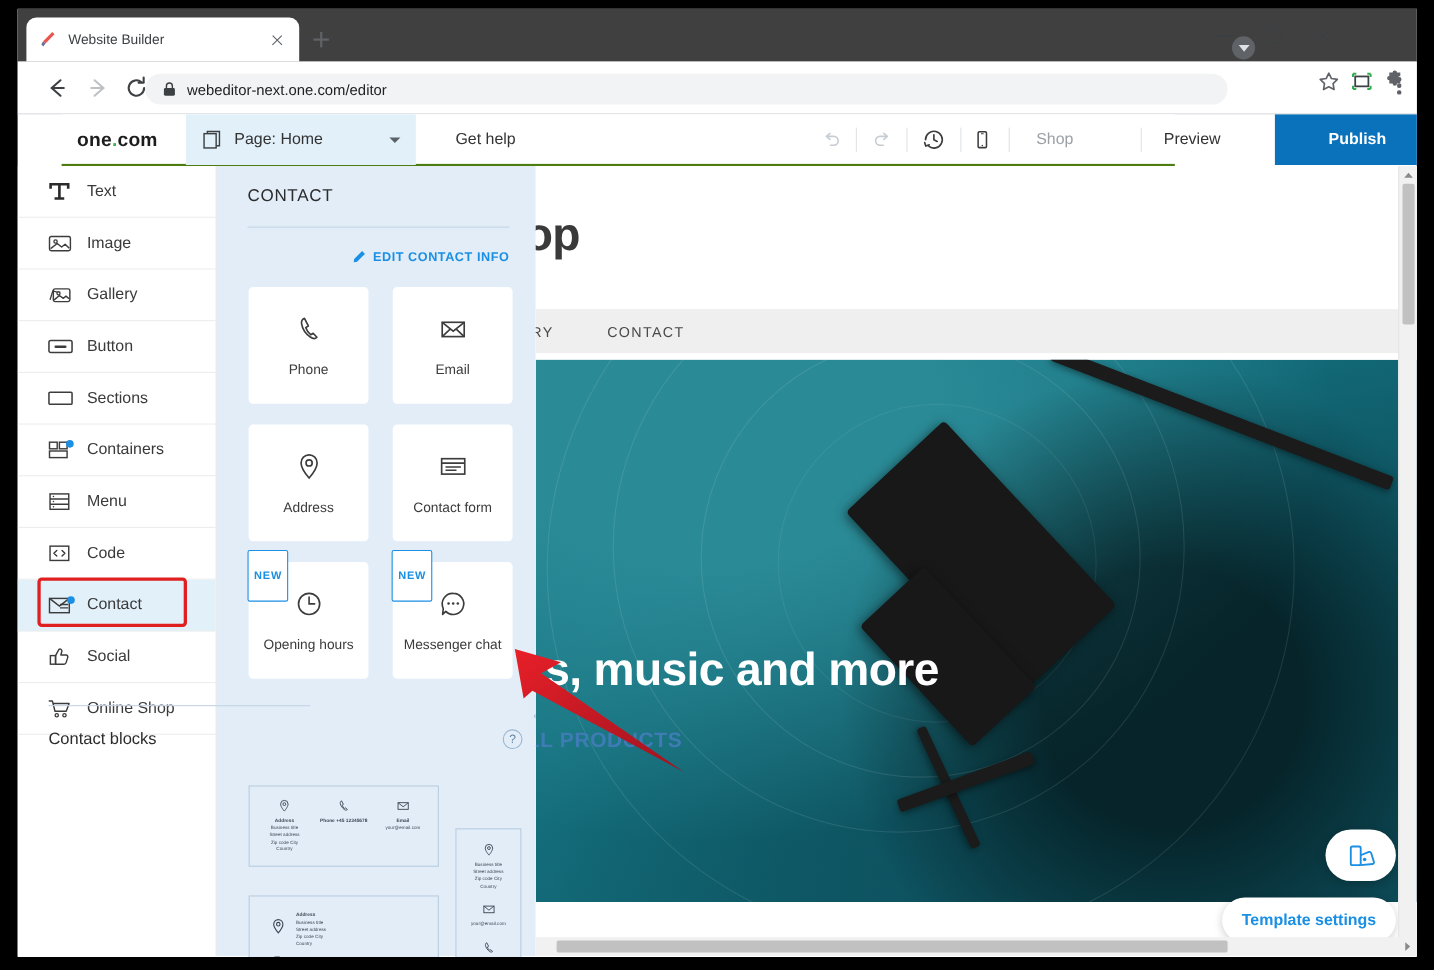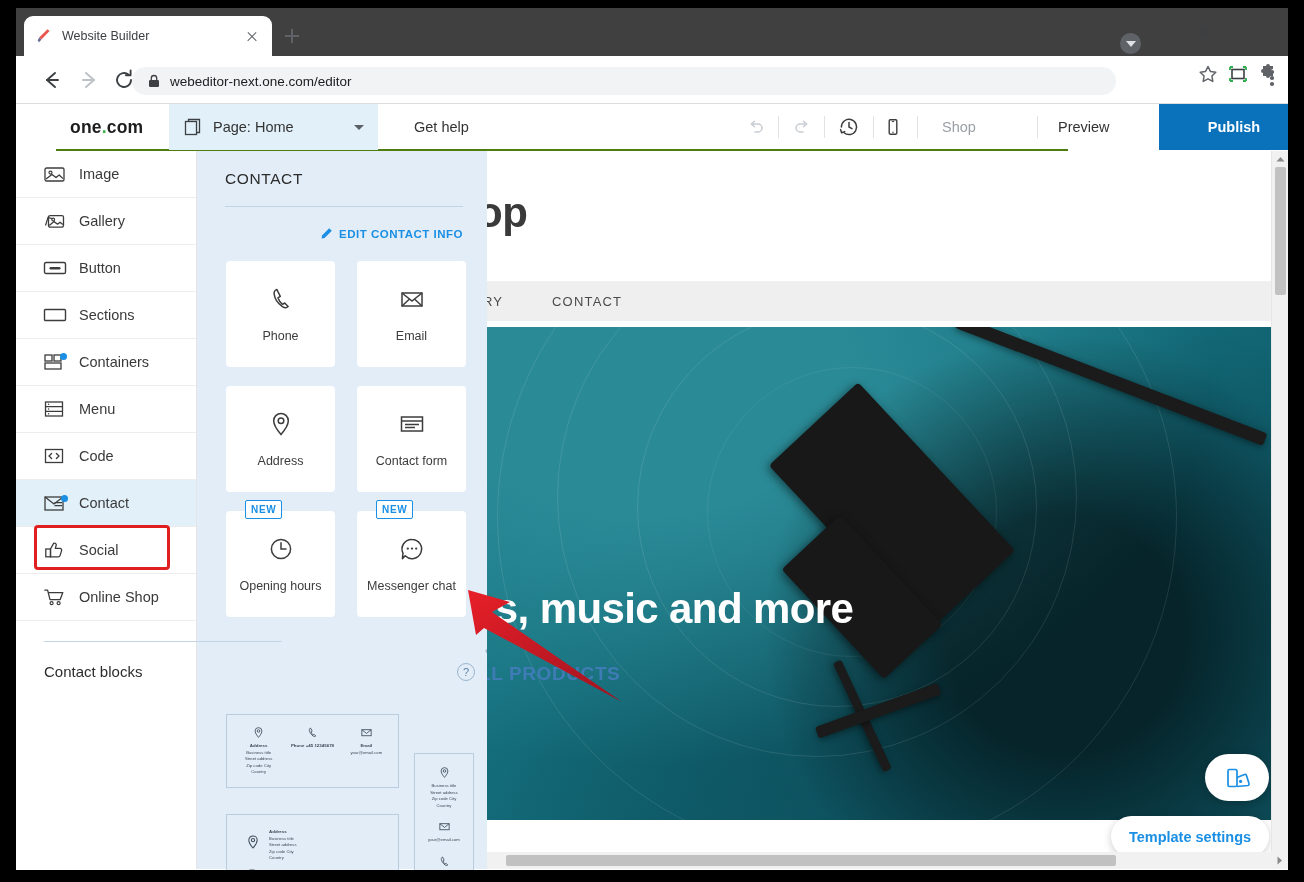--- a/index.html
+++ b/index.html
@@ -180,23 +180,23 @@
   .pencil { width: 13px; height: 13px; margin-right: 6px; }
   .cards { position: absolute; left: 29px; top: 110px; width: 240px; }
   .crow { display: flex; gap: 22px; margin-bottom: 19px; }
   .card {
     position: relative; width: 110px; height: 106px; background: #fff; border-radius: 4px;
     display: flex; flex-direction: column; align-items: center; justify-content: center;
   }
   .card-ico { width: 28px; height: 28px; margin-bottom: 16px; }
   .card-label { font-size: 12.5px; color: #3c3c3c; }
   .newbadge {
-    position: absolute; left: -1px; top: -11px; padding: 3px 5px; background: #fff;
+    position: absolute; left: -1px; top: -11px; padding: 17px 5px; background: #fff;
     border: 1px solid #1a8fe3; color: #1a8fe3; font-size: 10px; font-weight: bold;
-    letter-spacing: .7px; border-radius: 2px; margin-left: 20px;
+    letter-spacing: .7px; border-radius: 2px;
   }
   .panel-rule2 {
     position: absolute; left: 28px; top: 633px; width: 238px; height: 1px; background: #c2d4e6;
   }
   .blocks-title {
     position: absolute; left: 28px; top: 655px; font-size: 15px; color: #2c2c2c;
   }
   .help-circle {
     position: absolute; left: 441px; top: 655px; width: 18px; height: 18px;
     border-radius: 50%; border: 1px solid #9bb6cf; color: #5f84a5;
@@ -452,20 +452,28 @@
 
     <div class="burger">
       <i></i>
         <i></i>
         <span class="bdot"></span>
     </div>
   </div>
 
   <div class="sidebar">
 
+    <div class="side-item">
+      <span class="side-ico">
+        <svg width="22" height="20" viewBox="0 0 22 20">
+            <path d="M3 3.5 H19 M3 3.5 V6.5 M19 3.5 V6.5 M11 3.5 V16.5 M7.8 16.5 H14.2" stroke="#2b2b2b" stroke-width="2.4" fill="none" stroke-linecap="square"></path>
+          </svg>
+      </span>
+      <span class="side-label">Text</span>
+    </div>
 
     <div class="side-item">
       <span class="side-ico">
         <svg width="23" height="20" viewBox="0 0 23 20">
             <rect x="2" y="4" width="19" height="13" rx="1.6" fill="none" stroke="#3c3c3c" stroke-width="1.3"></rect>
             <circle cx="7.5" cy="8.6" r="1.5" fill="none" stroke="#3c3c3c" stroke-width="1.2"></circle>
             <path d="M3 15 L9 10.4 L13 13.6 L16.2 11 L20 14.6" fill="none" stroke="#3c3c3c" stroke-width="1.3" stroke-linejoin="round"></path>
           </svg>
       </span>
       <span class="side-label">Image</span>

